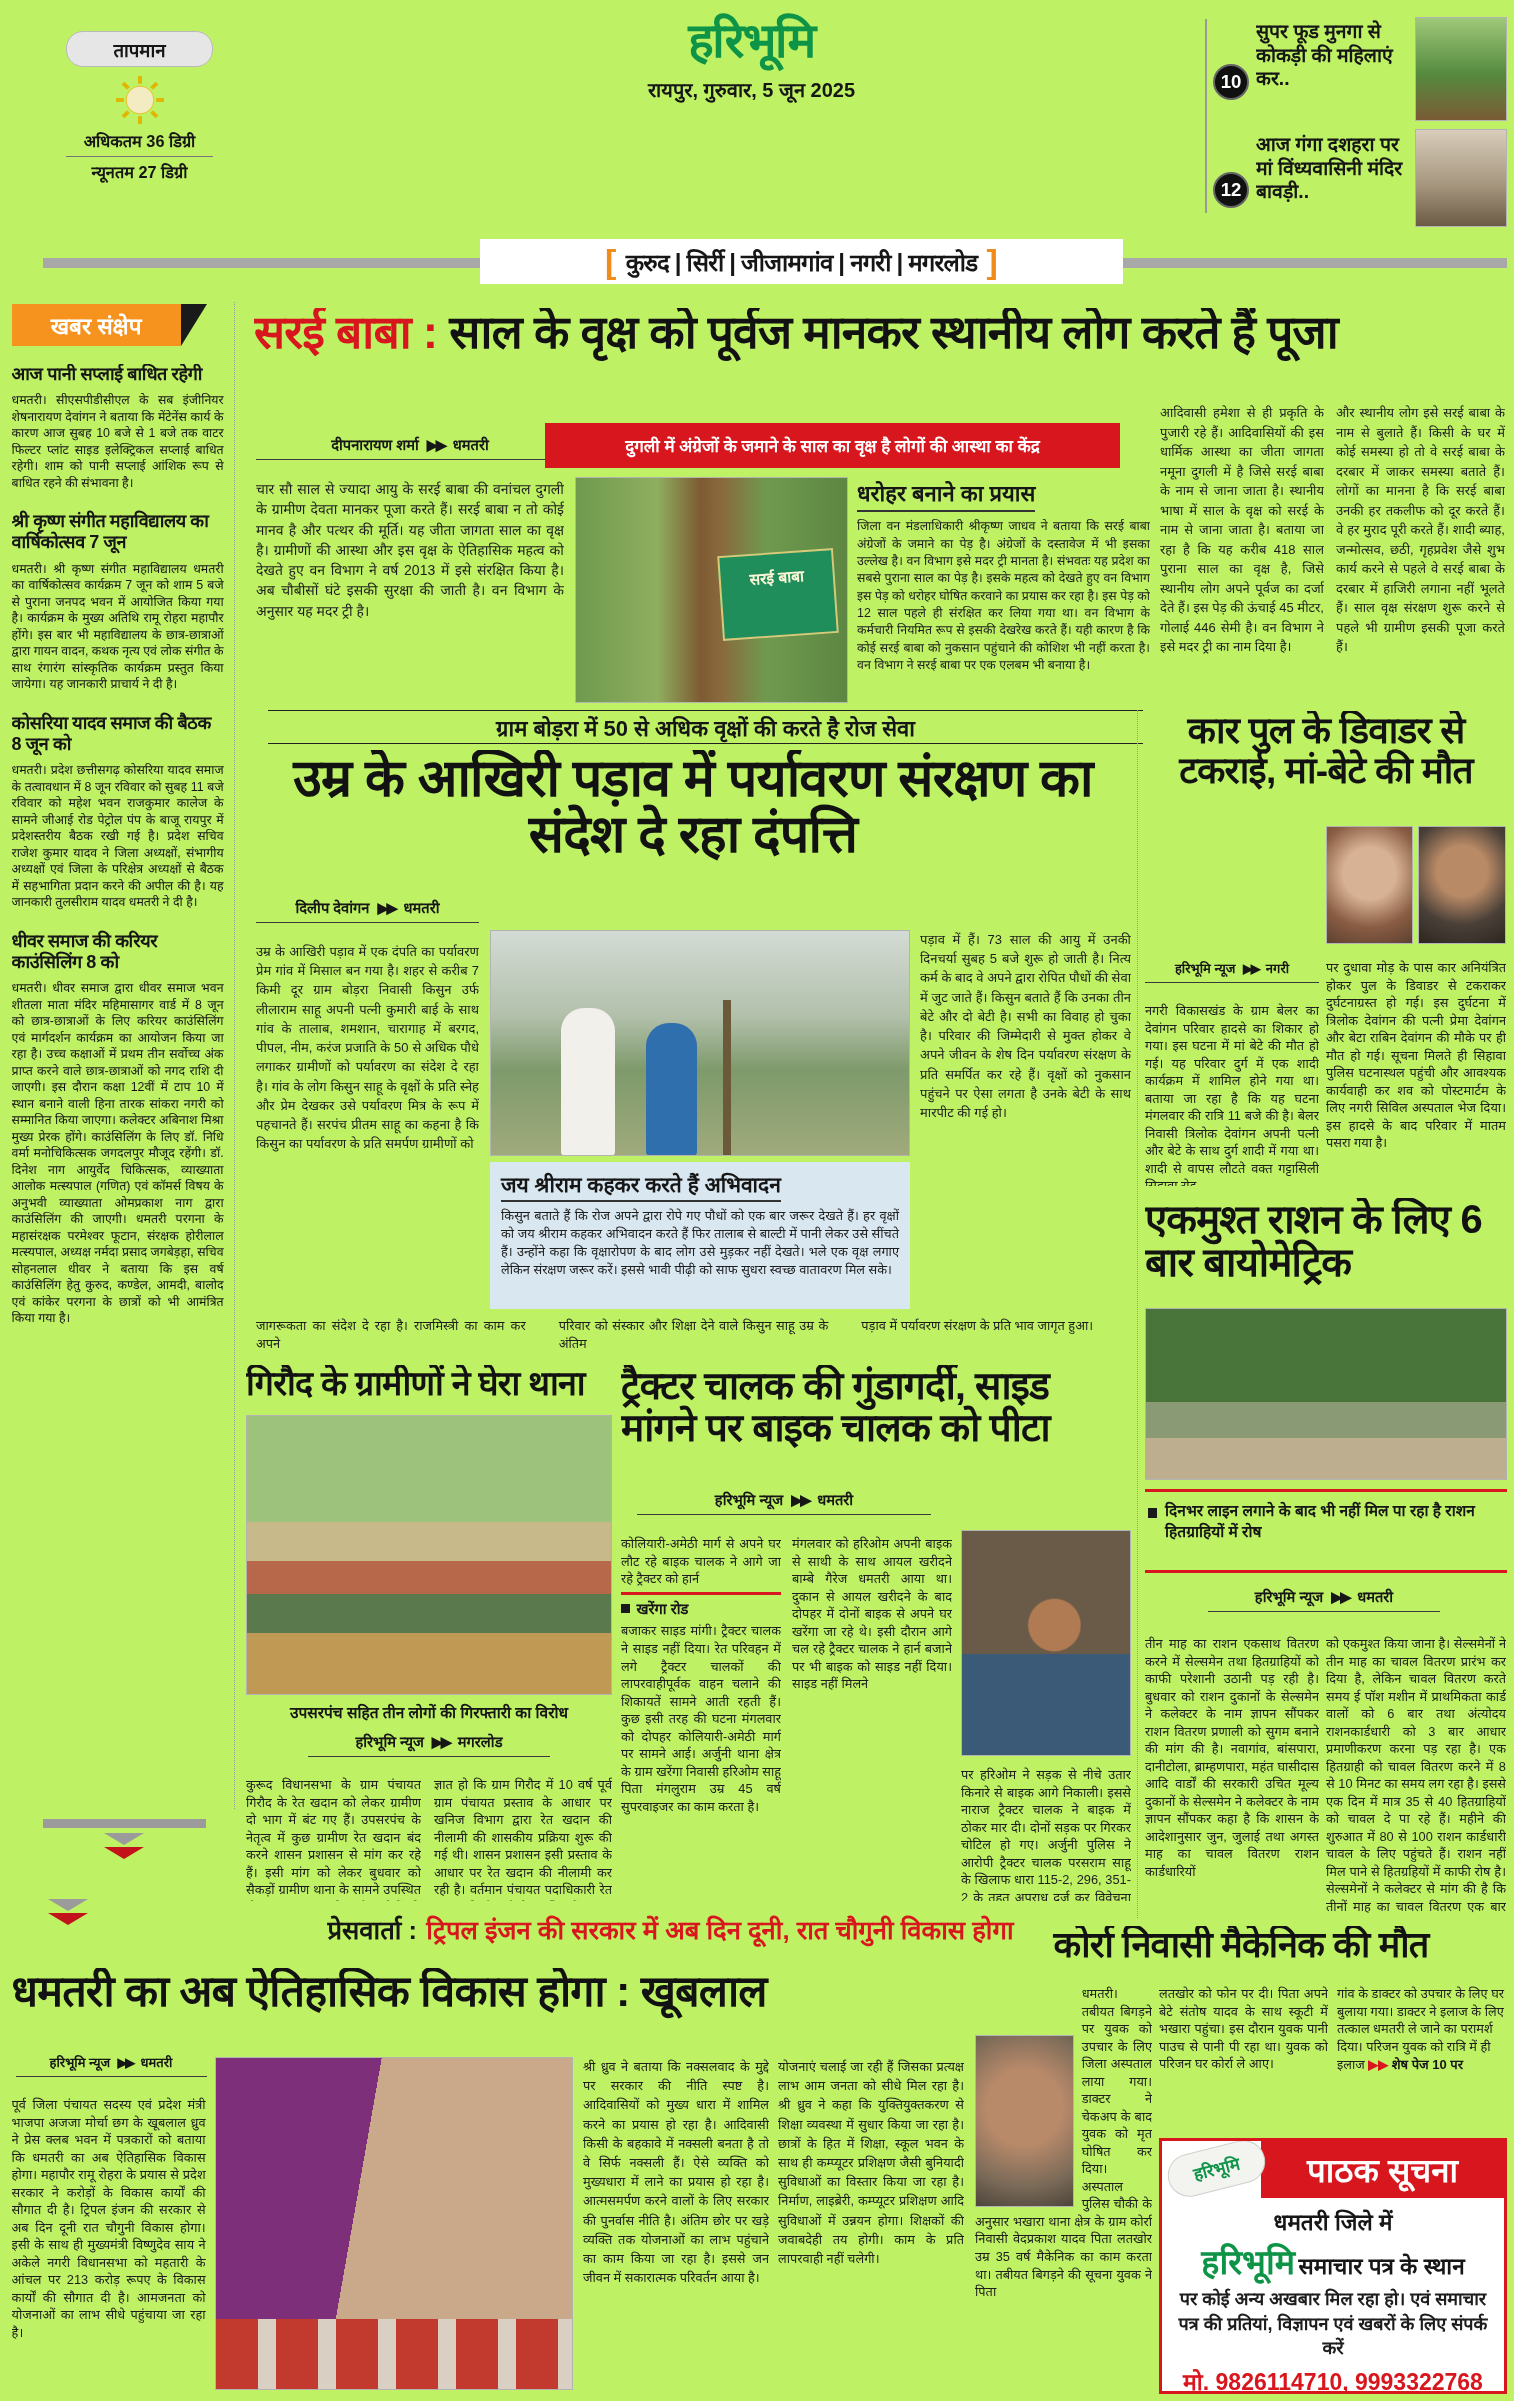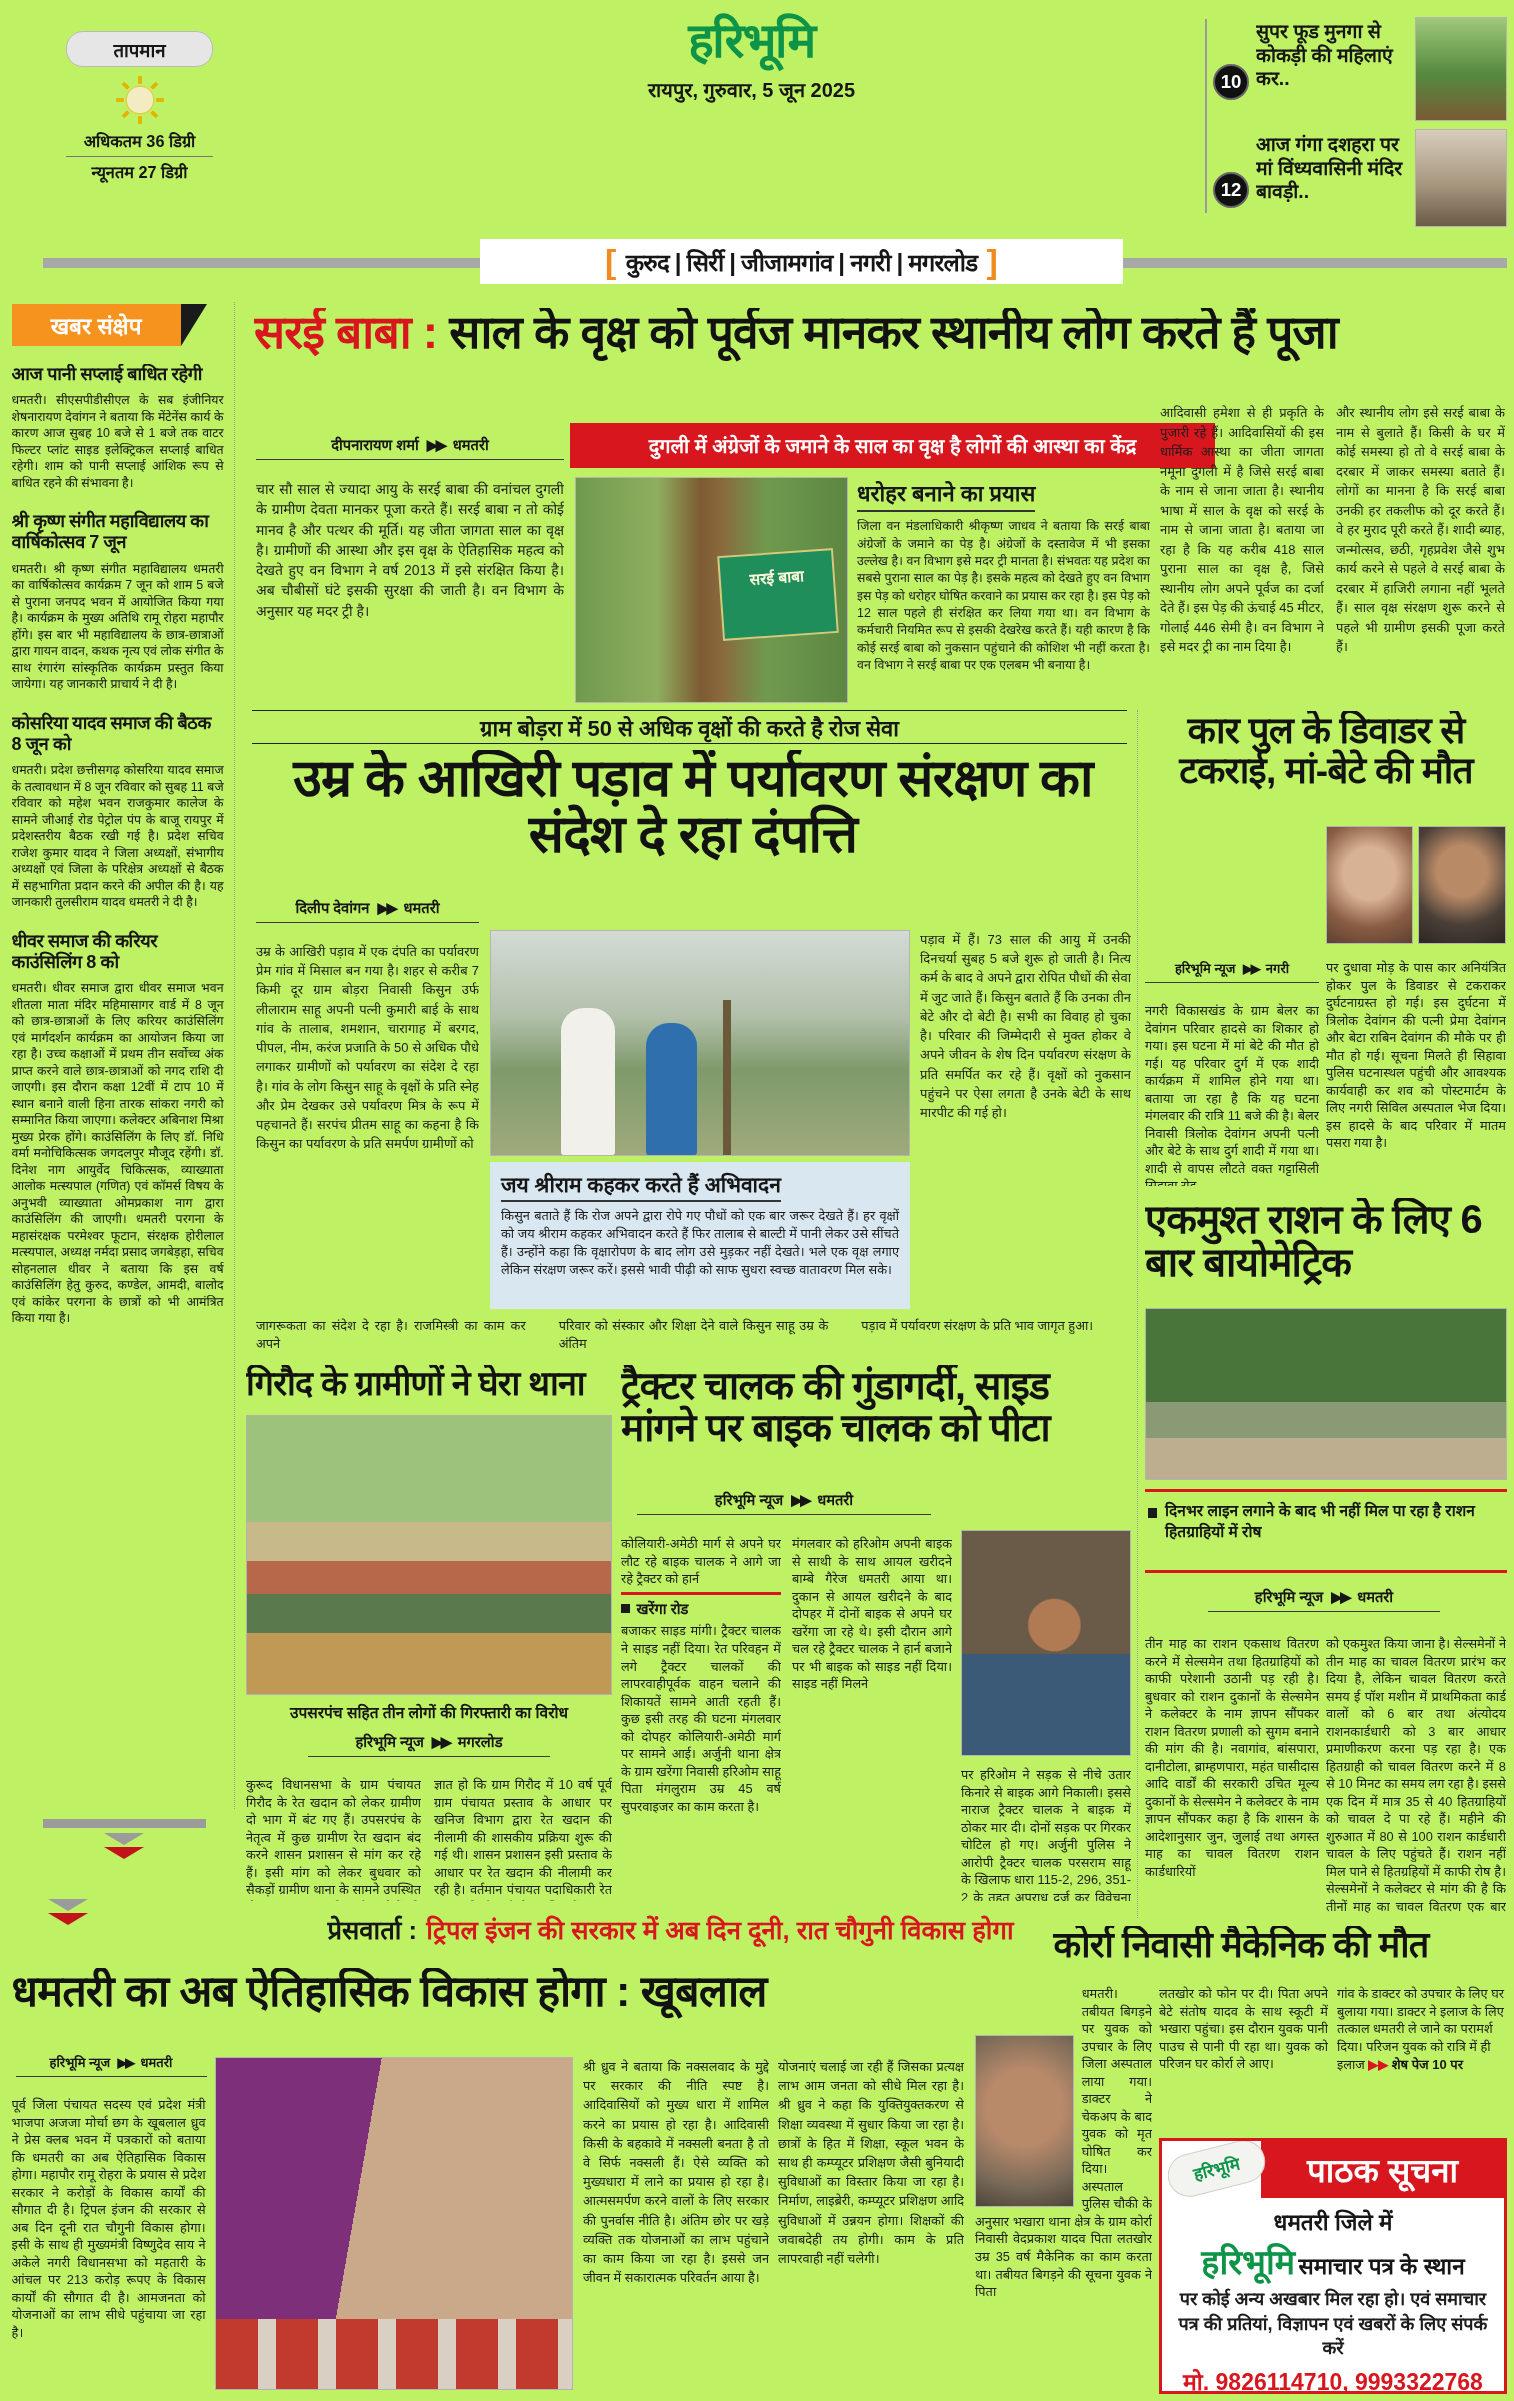--- a/index.html
+++ b/index.html
@@ -115,34 +115,34 @@
   <div class="c hl" style="left:254px;top:308px;width:1251px;height:74px;font-size:46px">
     <span class="red">सरई बाबा :</span>
     <span>साल के वृक्ष को पूर्वज मानकर स्थानीय लोग करते हैं पूजा</span>
   </div>
   <div class="c byl" style="left:256px;top:434px;width:308px">
     <span>दीपनारायण शर्मा</span>
     <span class="ar">▶▶</span>
     <span>धमतरी</span>
   </div>
   <div class="c j" style="left:256px;top:479px;width:308px;height:225px;font-size:14px;line-height:1.45">चार सौ साल से ज्यादा आयु के सरई बाबा की वनांचल दुगली के ग्रामीण देवता मानकर पूजा करते हैं। सरई बाबा न तो कोई मानव है और पत्थर की मूर्ति। यह जीता जागता साल का वृक्ष है। ग्रामीणों की आस्था और इस वृक्ष के ऐतिहासिक महत्व को देखते हुए वन विभाग ने वर्ष 2013 में इसे संरक्षित किया है। अब चौबीसों घंटे इसकी सुरक्षा की जाती है। वन विभाग के अनुसार यह मदर ट्री है।</div>
-  <div class="c strip" style="left:570px;top:423px;width:645px;height:45px;font-size:20px">दुगली में अंग्रेजों के जमाने के साल का वृक्ष है लोगों की आस्था का केंद्र</div>
+  <div class="c strip" style="left:545px;top:423px;width:575px;height:45px;font-size:17px">दुगली में अंग्रेजों के जमाने के साल का वृक्ष है लोगों की आस्था का केंद्र</div>
   <div class="c photo ph-tree" style="left:575px;top:477px;width:273px;height:226px">
     <div style="position:absolute;right:11px;top:74px;width:116px;height:85px;background:#1f8e5a;border:2.3px solid #d8c878;transform:rotate(-4deg);display:flex;align-items:flex-start;justify-content:center;padding-top:12.4px">
       <span style="color:#fdf6d8;font-size:15.5px;font-weight:800">सरई बाबा</span>
     </div>
   </div>
   <div class="c" style="left:857px;top:477px;width:293px;height:226px">
     <div style="font-size:22px;font-weight:800;border-bottom:2.3px solid #333;display:inline-block;padding-bottom:3.1px;margin-bottom:6.2px">धरोहर बनाने का प्रयास</div>
     <div class="j" style="font-size:12.4px;line-height:1.4">जिला वन मंडलाधिकारी श्रीकृष्ण जाधव ने बताया कि सरई बाबा अंग्रेजों के जमाने का पेड़ है। अंग्रेजों के दस्तावेज में भी इसका उल्लेख है। वन विभाग इसे मदर ट्री मानता है। संभवतः यह प्रदेश का सबसे पुराना साल का पेड़ है। इसके महत्व को देखते हुए वन विभाग इस पेड़ को धरोहर घोषित करवाने का प्रयास कर रहा है। इस पेड़ को 12 साल पहले ही संरक्षित कर लिया गया था। वन विभाग के कर्मचारी नियमित रूप से इसकी देखरेख करते हैं। यही कारण है कि कोई सरई बाबा को नुकसान पहुंचाने की कोशिश भी नहीं करता है। वन विभाग ने सरई बाबा पर एक एलबम भी बनाया है।</div>
   </div>
   <div class="c j" style="left:1160px;top:403px;width:164px;height:301px;font-size:13px;line-height:1.5">आदिवासी हमेशा से ही प्रकृति के पुजारी रहे हैं। आदिवासियों की इस धार्मिक आस्था का जीता जागता नमूना दुगली में है जिसे सरई बाबा के नाम से जाना जाता है। स्थानीय भाषा में साल के वृक्ष को सरई के नाम से जाना जाता है। बताया जा रहा है कि यह करीब 418 साल पुराना साल का वृक्ष है, जिसे स्थानीय लोग अपने पूर्वज का दर्जा देते हैं। इस पेड़ की ऊंचाई 45 मीटर, गोलाई 446 सेमी है। वन विभाग ने इसे मदर ट्री का नाम दिया है।</div>
   <div class="c j" style="left:1336px;top:403px;width:169px;height:301px;font-size:13px;line-height:1.5">और स्थानीय लोग इसे सरई बाबा के नाम से बुलाते हैं। किसी के घर में कोई समस्या हो तो वे सरई बाबा के दरबार में जाकर समस्या बताते हैं। लोगों का मानना है कि सरई बाबा उनकी हर तकलीफ को दूर करते हैं। वे हर मुराद पूरी करते हैं। शादी ब्याह, जन्मोत्सव, छठी, गृहप्रवेश जैसे शुभ कार्य करने से पहले वे सरई बाबा के दरबार में हाजिरी लगाना नहीं भूलते हैं। साल वृक्ष संरक्षण शुरू करने से पहले भी ग्रामीण इसकी पूजा करते हैं।</div>
 
-  <div class="c sep2" style="left:252px;top:710px;width:875px;height:34px;font-size:22px">
+  <div class="c sep2" style="left:268px;top:710px;width:875px;height:34px;font-size:22px">
     <span>ग्राम बोड़रा में 50 से अधिक वृक्षों की करते है रोज सेवा</span>
   </div>
   <div class="c hl" style="left:256px;top:750px;width:874px;height:130px;font-size:52px;text-align:center">उम्र के आखिरी पड़ाव में पर्यावरण संरक्षण का संदेश दे रहा दंपत्ति</div>
   <div class="c byl" style="left:256px;top:897px;width:223px">
     <span>दिलीप देवांगन</span>
     <span class="ar">▶▶</span>
     <span>धमतरी</span>
   </div>
   <div class="c j" style="left:256px;top:942px;width:223px;height:364px;font-size:13px;line-height:1.48">उम्र के आखिरी पड़ाव में एक दंपति का पर्यावरण प्रेम गांव में मिसाल बन गया है। शहर से करीब 7 किमी दूर ग्राम बोड़रा निवासी किसुन उर्फ लीलाराम साहू अपनी पत्नी कुमारी बाई के साथ गांव के तालाब, शमशान, चारागाह में बरगद, पीपल, नीम, करंज प्रजाति के 50 से अधिक पौधे लगाकर ग्रामीणों को पर्यावरण का संदेश दे रहा है। गांव के लोग किसुन साहू के वृक्षों के प्रति स्नेह और प्रेम देखकर उसे पर्यावरण मित्र के रूप में पहचानते हैं। सरपंच प्रीतम साहू का कहना है कि किसुन का पर्यावरण के प्रति समर्पण ग्रामीणों को</div>
   <div class="c photo ph-couple" style="left:490px;top:930px;width:420px;height:226px">

